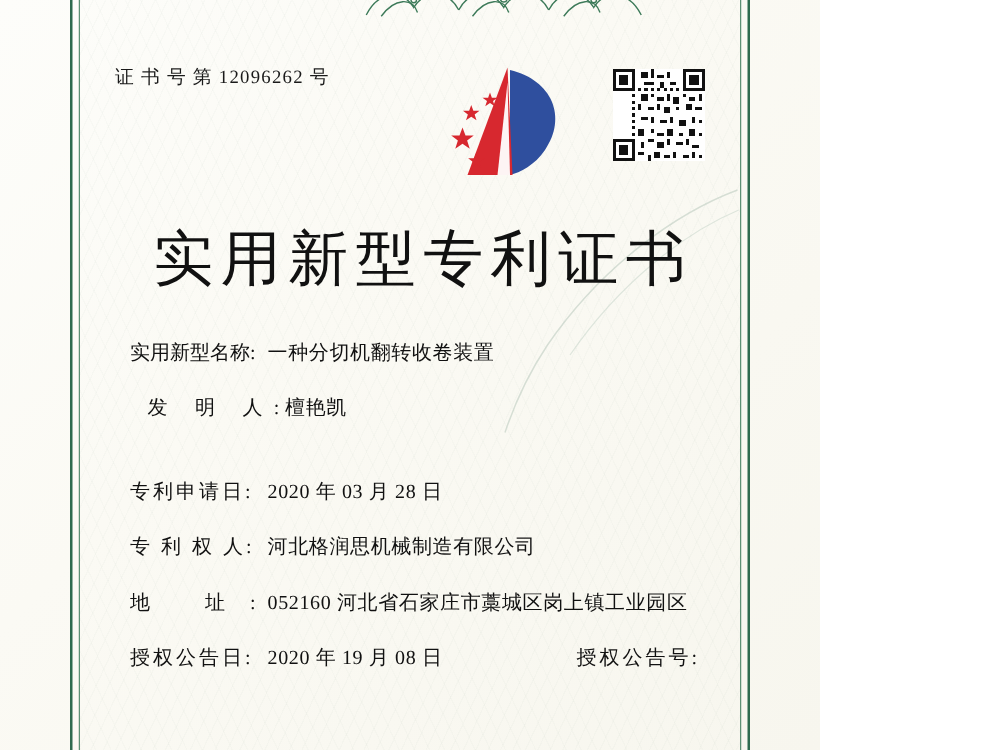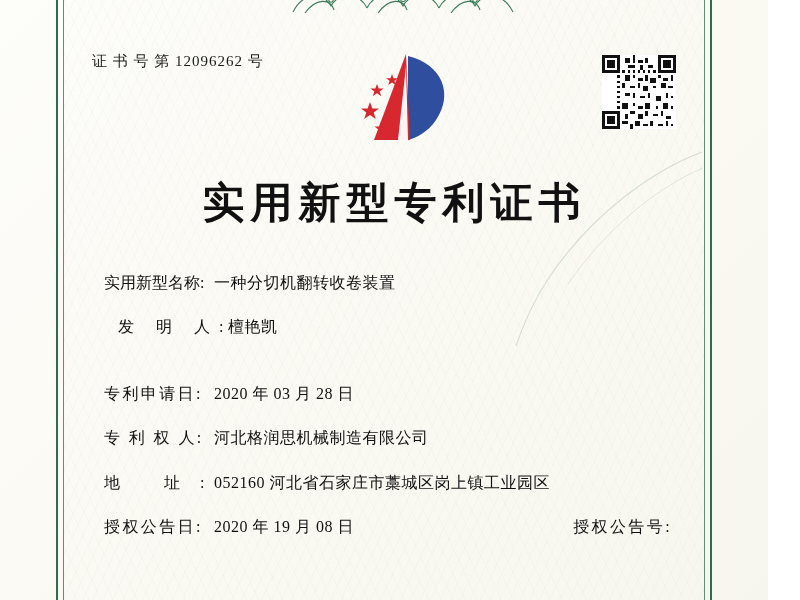--- a/index.html
+++ b/index.html
@@ -8,21 +8,21 @@
   }
   body {
     width: 800px;
     height: 600px;
     overflow: hidden;
     background: #ffffff;
     font-family: "Liberation Serif", serif;
   }
   .certificate {
     position: relative;
-    width: 768px;
+    width: 656px;
     height: 600px;
     background: linear-gradient(135deg, #fdfdfa 0%, #fbfaf4 40%, #f7f6ee 100%);
     box-sizing: border-box;
   }
   
   .frame-outer {
     position: absolute;
     left: 56px;
     top: -14px;
     right: 56px;
@@ -96,22 +96,22 @@
     width: 74px;
     height: 74px;
   }
 
   .title {
     position: absolute;
     left: 0;
     right: 0;
     top: 175px;
     text-align: center;
-    font-size: 42px;
-    font-weight: bold;
+    font-size: 48px;
+    font-weight: normal;
     letter-spacing: 6px;
     color: #111111;
     font-family: "DejaVu Serif", serif;
     margin-left: 21px;
   }
 
   .fields {
     position: absolute;
     left: 104px;
     right: 92px;

